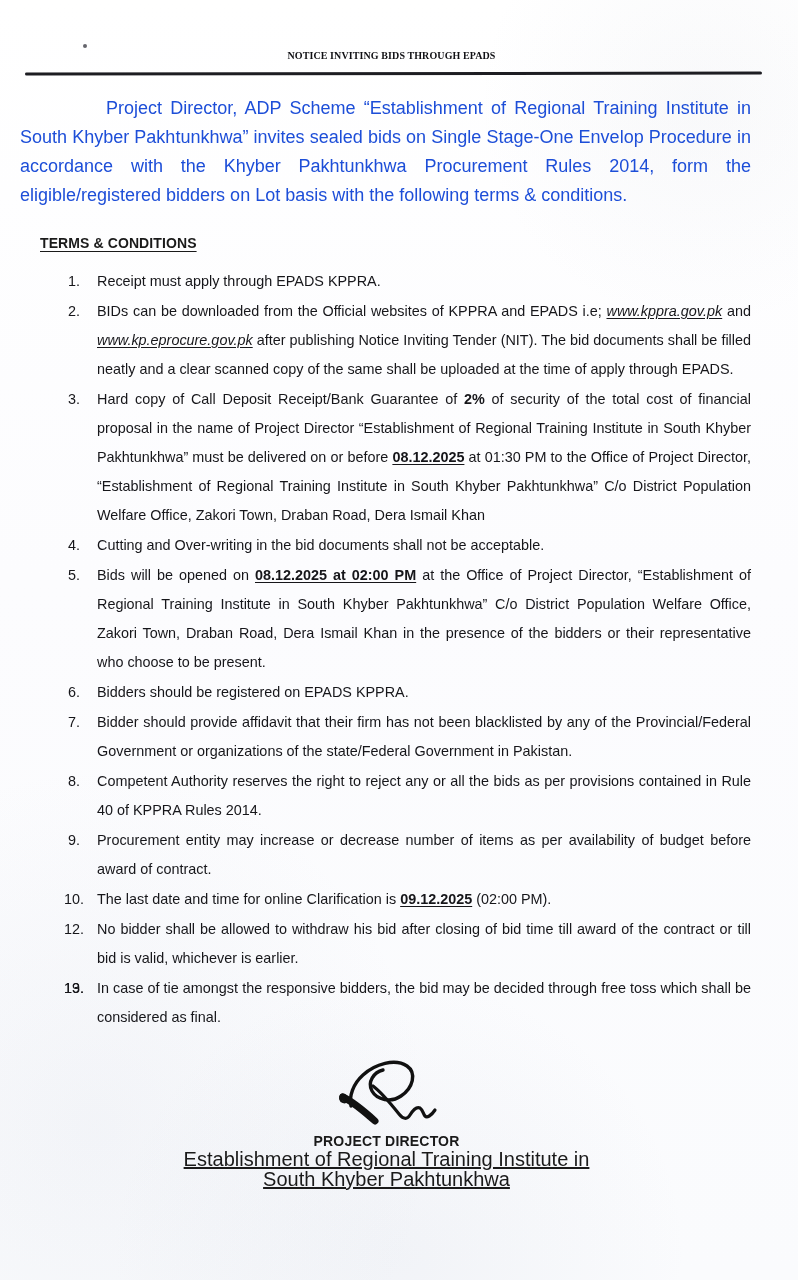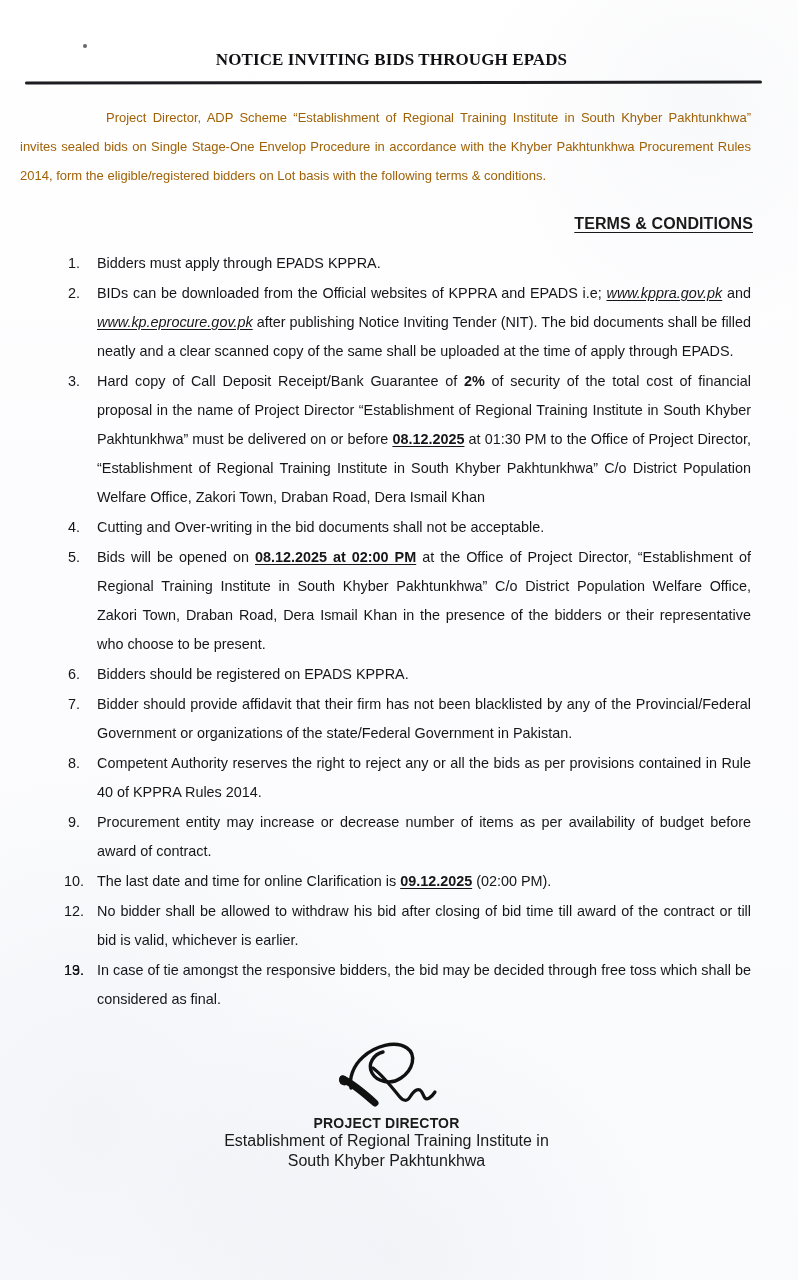--- a/index.html
+++ b/index.html
@@ -47,54 +47,53 @@
     height: 4px;
     border-radius: 50%;
     background: #4a4a52;
     opacity: .85;
   }
 
   .doc-title {
     text-align: center;
     font-family: "Liberation Serif", serif;
     font-weight: bold;
-    font-size: 17px;
+    font-size: 10px;
     letter-spacing: .1px;
     padding-top: 50px;
     margin: 0 0 0 10px;
     color: #101014;
   }
 
   .title-rule {
     margin: 11px 0 0 5px;
     height: 3px;
     width: 737px;
     background: #1d1d22;
     border-radius: 2px;
     transform: rotate(-0.06deg);
   }
 
   .intro {
     margin: 19px 0 0 0;
-    font-size: 13px;
+    font-size: 18px;
     line-height: 29px;
     text-align: justify;
     text-indent: 86px;
     padding: 0 2px 0 0;
-    color: #a16207;
+    color: #1d4ed8;
   }
 
   .section-heading {
     margin: 25px 0 0 20px;
-    font-size: 16px;
+    font-size: 14px;
     font-weight: bold;
     text-decoration: underline;
     text-underline-offset: 3px;
     letter-spacing: .1px;
-    text-align: right;
   }
 
   ol.terms {
     list-style: none;
     margin: 16px 0 0 0;
     padding: 0 2px 0 48px;
   }
   ol.terms > li {
     position: relative;
     font-size: 14.4px;
@@ -125,43 +124,44 @@
     display: block;
     margin: 0 auto;
   }
   .sig-title {
     font-size: 14px;
     font-weight: bold;
     letter-spacing: .2px;
     margin-top: -6px;
   }
   .sig-line {
-    font-size: 16px;
+    font-size: 20px;
     line-height: 20px;
+    text-decoration: underline;
   }
 </style>
 </head>
 <body>
 
 <div class="scan-noise"></div>
 
 <div class="page">
 
   <div class="speck"></div>
 
   <h1 class="doc-title">NOTICE INVITING BIDS THROUGH EPADS</h1>
 
   <div class="title-rule"></div>
 
   <p class="intro">Project Director, ADP Scheme “Establishment of Regional Training Institute in South Khyber Pakhtunkhwa” invites sealed bids on Single Stage-One Envelop Procedure in accordance with the Khyber Pakhtunkhwa Procurement Rules 2014, form the eligible/registered bidders on Lot basis with the following terms &amp; conditions.</p>
 
   <div class="section-heading">TERMS &amp; CONDITIONS</div>
 
   <ol class="terms" id="terms-list">
-      <li><span class="num">1.</span><span>Bidders must apply through EPADS KPPRA.</span></li>
+      <li><span class="num">1.</span><span>Receipt must apply through EPADS KPPRA.</span></li>
       <li><span class="num">2.</span><span>BIDs can be downloaded from the Official websites of KPPRA and EPADS i.e; </span><span class="u">www.kppra.gov.pk</span><span> and </span><span class="u">www.kp.eprocure.gov.pk</span><span> after publishing Notice Inviting Tender (NIT). The bid documents shall be filled neatly and a clear scanned copy of the same shall be uploaded at the time of apply through EPADS.</span></li>
       <li><span class="num">3.</span><span>Hard copy of Call Deposit Receipt/Bank Guarantee of </span><span class="b">2%</span><span> of security of the total cost of financial proposal in the name of Project Director “Establishment of Regional Training Institute in South Khyber Pakhtunkhwa” must be delivered on or before </span><span class="bu">08.12.2025</span><span> at 01:30 PM to the Office of Project Director, “Establishment of Regional Training Institute in South Khyber Pakhtunkhwa” C/o District Population Welfare Office, Zakori Town, Draban Road, Dera Ismail Khan</span></li>
       <li><span class="num">4.</span><span>Cutting and Over-writing in the bid documents shall not be acceptable.</span></li>
       <li><span class="num">5.</span><span>Bids will be opened on </span><span class="bu">08.12.2025 at 02:00 PM</span><span> at the Office of Project Director, “Establishment of Regional Training Institute in South Khyber Pakhtunkhwa” C/o District Population Welfare Office, Zakori Town, Draban Road, Dera Ismail Khan in the presence of the bidders or their representative who choose to be present.</span></li>
       <li><span class="num">6.</span><span>Bidders should be registered on EPADS KPPRA.</span></li>
       <li><span class="num">7.</span><span>Bidder should provide affidavit that their firm has not been blacklisted by any of the Provincial/Federal Government or organizations of the state/Federal Government in Pakistan.</span></li>
       <li><span class="num">8.</span><span>Competent Authority reserves the right to reject any or all the bids as per provisions contained in Rule 40 of KPPRA Rules 2014.</span></li>
       <li><span class="num">9.</span><span>Procurement entity may increase or decrease number of items as per availability of budget before award of contract.</span></li>
       <li class="wide"><span class="num">10.</span><span>The last date and time for online Clarification is </span><span class="bu">09.12.2025</span><span> (02:00 PM).</span></li>
       <li class="wide"><span class="num">12.</span><span>No bidder shall be allowed to withdraw his bid after closing of bid time till award of the contract or till bid is valid, whichever is earlier.</span></li>

